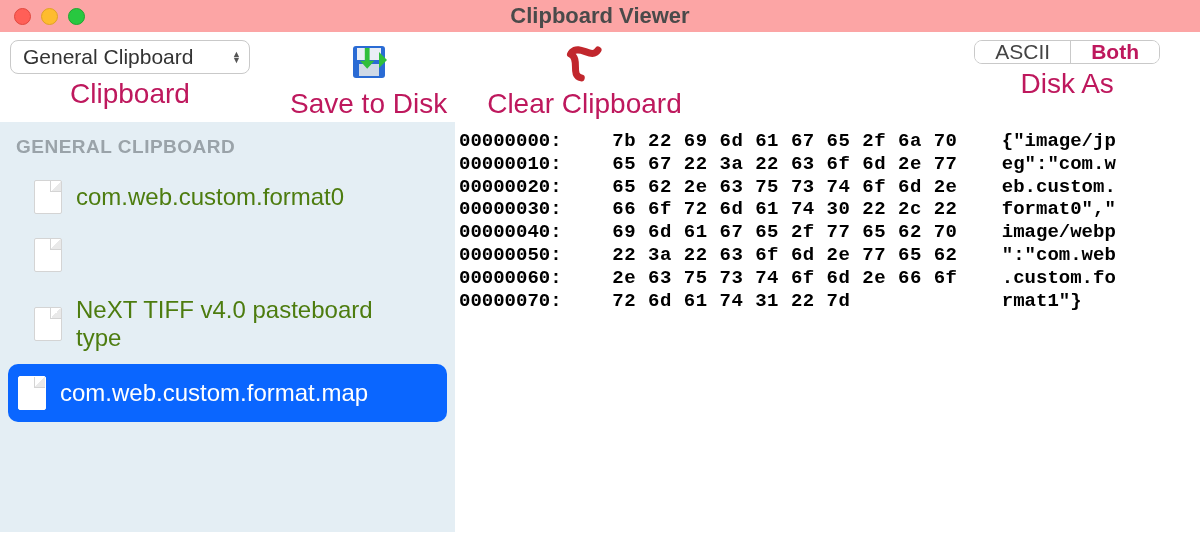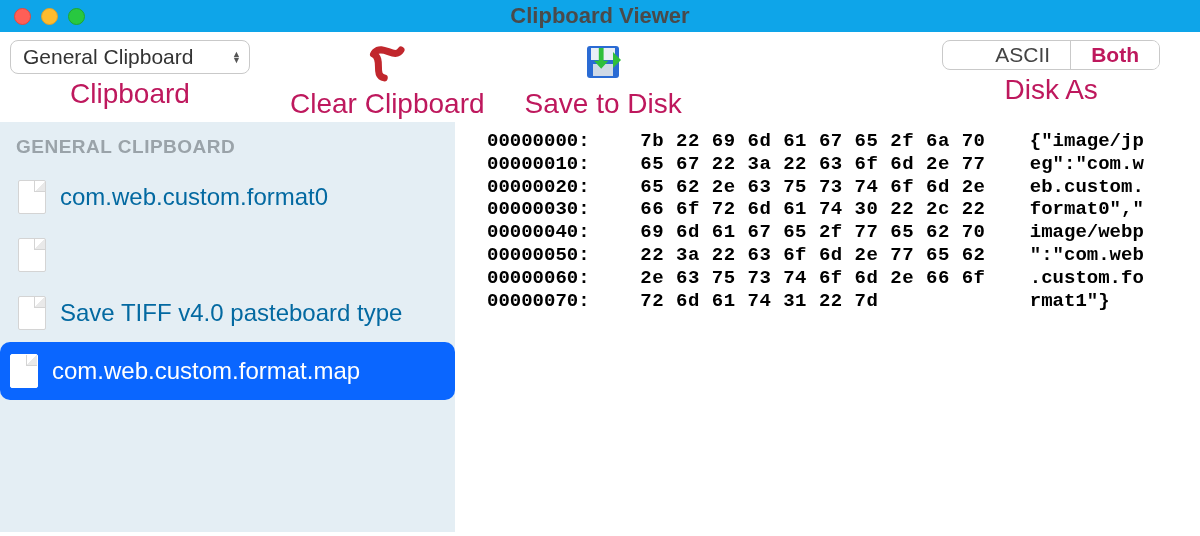--- a/index.html
+++ b/index.html
@@ -8,21 +8,21 @@
     height: 536px;
     font-family: -apple-system, "Helvetica Neue", Arial, sans-serif;
     background: #fff;
     overflow: hidden;
   }
   .titlebar {
     height: 32px;
     display: flex;
     align-items: center;
     position: relative;
-    background: #0ea5e9;
+    background: #fca5a5;
   }
   .traffic-lights {
     display: flex;
     gap: 10px;
     padding-left: 14px;
   }
   .light {
     width: 17px; height: 17px; border-radius: 50%;
   }
   .light.red { background: #ff5f57; border: 0.5px solid #e1483f; }
@@ -75,22 +75,21 @@
     line-height: 6px;
     font-size: 9px;
     color: #555;
   }
   .icon-save, .icon-clear { width: 44px; height: 44px; display:flex; align-items:center; justify-content:center; }
   .seg {
     display: flex;
     border: 1px solid #c9c9c9;
     border-radius: 8px;
     overflow: hidden;
-    height: 30px;
-    padding-left: 32px;
+    height: 24px;
   }
   .seg-item {
     padding: 0 20px;
     display: flex;
     align-items: center;
     font-size: 21px;
     color: #444;
     cursor: pointer;
     background: #fff;
   }
@@ -111,30 +110,30 @@
     font-size: 19px;
     font-weight: 700;
     color: #9aa3a9;
     letter-spacing: 0.5px;
     padding: 8px 16px 10px 16px;
   }
   .list-item {
     display: flex;
     align-items: center;
     gap: 14px;
-    padding: 12px 18px;
+    padding: 12px 34px;
     font-size: 24px;
-    color: #0369a1;
+    color: #4d7c0f;
     cursor: pointer;
   }
   .list-item.selected {
     background: #0a66ff;
     color: #fff;
     border-radius: 10px;
-    margin: 0 0;
+    margin: 0 8px;
     padding: 12px 10px;
   }
   .file-icon {
     width: 28px; height: 34px;
     background: #fff;
     border: 1px solid #d4d4d4;
     position: relative;
     border-radius: 2px;
     flex-shrink: 0;
   }
@@ -143,21 +142,21 @@
     position: absolute;
     top: 0; right: 0;
     width: 10px; height: 10px;
     background: linear-gradient(135deg, transparent 50%, #e9e9e9 50%);
     border-left: 1px solid #d4d4d4;
     border-bottom: 1px solid #d4d4d4;
   }
   .list-item.selected .file-icon { border-color: #fff; }
   .content {
     flex: 1;
-    padding: 8px 32px;
+    padding: 8px 4px;
     font-family: "Menlo", "Courier New", monospace;
     font-size: 19px;
     white-space: pre;
     line-height: 1.2;
     color: #000;
     overflow: auto;
     font-weight: 600;
   }
   .hex-row { display: flex; }
   .hex-addr { width: 120px; }
@@ -179,45 +178,45 @@
 <div class="toolbar">
   <div class="tool-col">
     <div class="clipboard-select">
       <span>General Clipboard</span>
       <span class="select-arrows">
         <span>▲</span>
           <span>▼</span>
       </span>
     </div>
     <div class="tool-label">Clipboard</div>
-  </div>
-
-  <div class="tool-col">
-    <div class="icon-clear">
-      <svg width="44" height="44" viewBox="0 0 44 44">
-        <path d="M10 12 C 18 4, 30 20, 36 10" stroke="#c1272d" stroke-width="7" fill="none" stroke-linecap="round"></path>
-        <path d="M10 32 C 18 24, 30 40, 36 30" stroke="#c1272d" stroke-width="7" fill="none" stroke-linecap="round" transform="rotate(70 22 22)"></path>
-      </svg>
-    </div>
-    <div class="tool-label">Clear Clipboard</div>
   </div>
 
   <div class="tool-col">
     <div class="icon-save">
       <svg width="44" height="44" viewBox="0 0 44 44">
         <rect x="6" y="6" width="32" height="32" rx="3" fill="#2a6bd4"></rect>
         <rect x="10" y="8" width="24" height="12" fill="#e9eef5"></rect>
         <rect x="12" y="24" width="20" height="12" fill="#cfd9e6"></rect>
         <path d="M30 14 L38 22 L30 30 Z" fill="#2fbf3b" transform="translate(2,-2)"></path>
         <path d="M26 10 v16 h-6 l9 10 9-10 h-6 V10 z" fill="#2fbf3b" transform="translate(-3,0) scale(0.8)"></path>
       </svg>
     </div>
     <div class="tool-label">Save to Disk</div>
   </div>
 
+  <div class="tool-col">
+    <div class="icon-clear">
+      <svg width="44" height="44" viewBox="0 0 44 44">
+        <path d="M10 12 C 18 4, 30 20, 36 10" stroke="#c1272d" stroke-width="7" fill="none" stroke-linecap="round"></path>
+        <path d="M10 32 C 18 24, 30 40, 36 30" stroke="#c1272d" stroke-width="7" fill="none" stroke-linecap="round" transform="rotate(70 22 22)"></path>
+      </svg>
+    </div>
+    <div class="tool-label">Clear Clipboard</div>
+  </div>
+
   <div class="spacer"></div>
 
   <div class="tool-col" style="align-items:center; margin-right:30px;">
     <div class="seg">
       <div class="seg-item">ASCII</div>
       <div class="seg-item selected">Both</div>
     </div>
     <div class="tool-label">Disk As</div>
   </div>
 </div>
@@ -228,21 +227,21 @@
 
     <div class="list-item">
       <div class="file-icon"></div>
       <span>com.web.custom.format0</span>
     </div>
     <div class="list-item">
       <div class="file-icon"></div>
     </div>
     <div class="list-item">
       <div class="file-icon"></div>
-      <span>Save TIFF v4.0 pasteboard type</span>
+      <span>NeXT TIFF v4.0 pasteboard type</span>
     </div>
     <div class="list-item selected">
       <div class="file-icon"></div>
       <span>com.web.custom.format.map</span>
     </div>
   </div>
 
   <div class="content" id="hexdump"><div class="hex-row"><span class="hex-addr">00000000:</span><span class="hex-bytes"> 7b 22 69 6d 61 67 65 2f 6a 70</span><span class="hex-ascii">  {"image/jp</span></div><div class="hex-row"><span class="hex-addr">00000010:</span><span class="hex-bytes"> 65 67 22 3a 22 63 6f 6d 2e 77</span><span class="hex-ascii">  eg":"com.w</span></div><div class="hex-row"><span class="hex-addr">00000020:</span><span class="hex-bytes"> 65 62 2e 63 75 73 74 6f 6d 2e</span><span class="hex-ascii">  eb.custom.</span></div><div class="hex-row"><span class="hex-addr">00000030:</span><span class="hex-bytes"> 66 6f 72 6d 61 74 30 22 2c 22</span><span class="hex-ascii">  format0","</span></div><div class="hex-row"><span class="hex-addr">00000040:</span><span class="hex-bytes"> 69 6d 61 67 65 2f 77 65 62 70</span><span class="hex-ascii">  image/webp</span></div><div class="hex-row"><span class="hex-addr">00000050:</span><span class="hex-bytes"> 22 3a 22 63 6f 6d 2e 77 65 62</span><span class="hex-ascii">  ":"com.web</span></div><div class="hex-row"><span class="hex-addr">00000060:</span><span class="hex-bytes"> 2e 63 75 73 74 6f 6d 2e 66 6f</span><span class="hex-ascii">  .custom.fo</span></div><div class="hex-row"><span class="hex-addr">00000070:</span><span class="hex-bytes"> 72 6d 61 74 31 22 7d         </span><span class="hex-ascii">  rmat1"}</span></div></div>
 </div>
 

